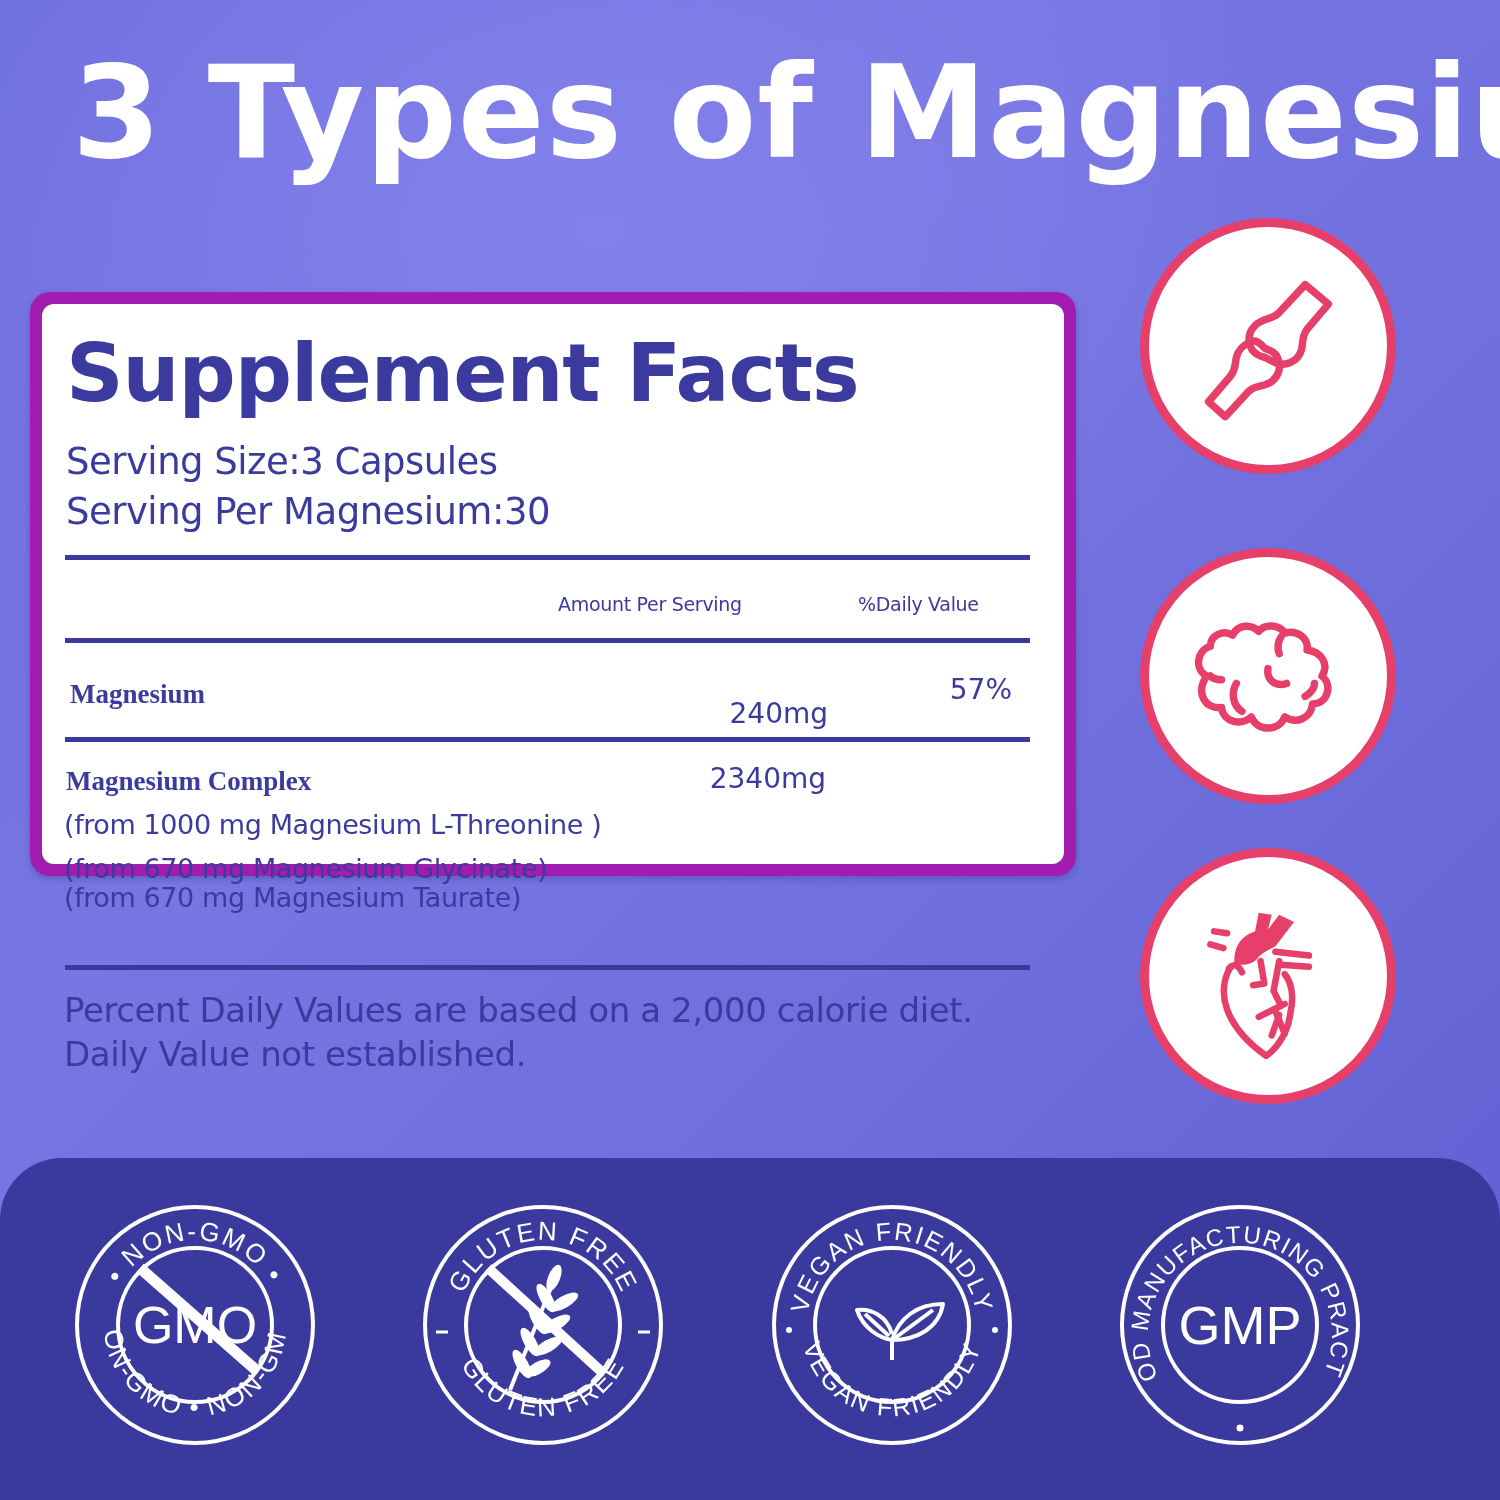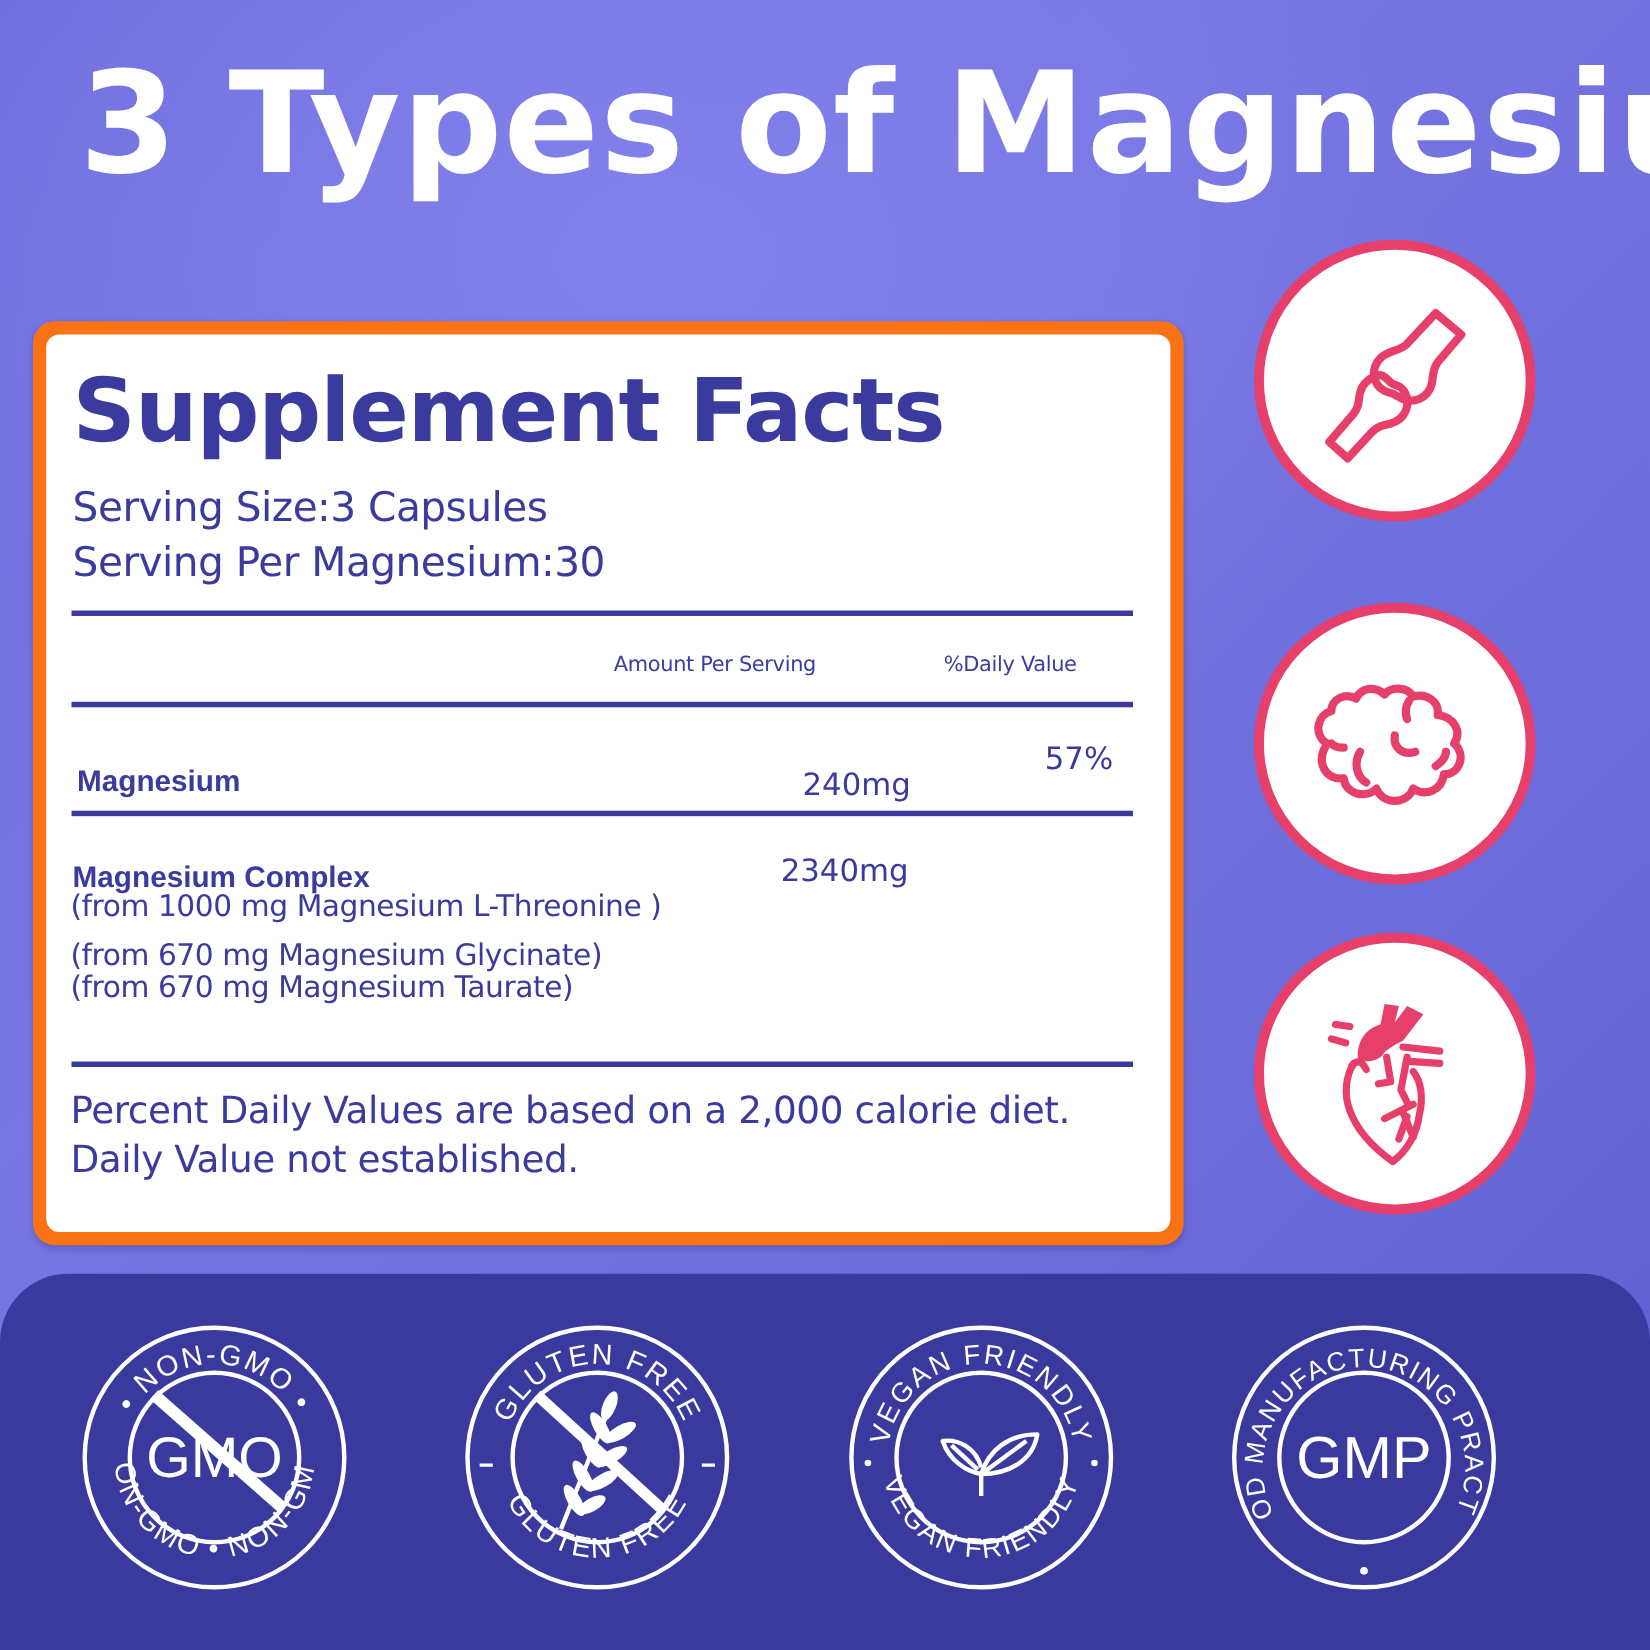--- a/index.html
+++ b/index.html
@@ -10,22 +10,22 @@
       radial-gradient(ellipse 700px 520px at 600px 230px, #8382ec 0%, rgba(131,130,236,0) 100%),
       linear-gradient(135deg, #6f70df 0%, #7776e3 35%, #6e6edd 65%, #5f5dd0 100%);
   }
   .title {
     position: absolute; left: 72px; top: 38px; width: 1360px;
     color: #ffffff; font-weight: bold; font-size: 128px; line-height: 150px;
     letter-spacing: 1px; white-space: nowrap;
     font-family: "DejaVu Sans", sans-serif;
   }
   .card {
-    position: absolute; left: 30px; top: 292px; width: 1046px; height: 840px;
-    background: #f97316; border-radius: 20px;
+    position: absolute; left: 30px; top: 292px; width: 1046px; height: 584px;
+    background: #a21caf; border-radius: 20px;
     box-shadow: 0 3px 6px rgba(30,30,100,0.25);
   }
   .card-inner {
     position: absolute; left: 12px; top: 12px; right: 12px; bottom: 12px;
     background: #ffffff; border-radius: 12px;
   }
   .sf-title {
     position: absolute; left: 24px; top: 22px;
     color: #3b3a9e; font-weight: bold; font-size: 80px; line-height: 96px;
     font-family: "DejaVu Sans", sans-serif; letter-spacing: -1px; white-space: nowrap;
@@ -37,22 +37,21 @@
   }
   .rule {
     position: absolute; left: 23px; width: 965px; height: 5px; background: #3a3a9e;
   }
   .hdr {
     position: absolute; color: #3b3a9e; font-size: 19px; line-height: 36px; white-space: nowrap;
     font-family: "DejaVu Sans", sans-serif; letter-spacing: -0.3px;
   }
   .row-label {
     position: absolute; color: #3b3a9e; font-weight: bold; font-size: 27px; line-height: 36px; white-space: nowrap;
-    font-family: Liberation Sans, sans-serif;
-    margin-top: 16px;
+    font-family: Liberation Serif, serif;
   }
   .row-val {
     position: absolute; color: #3b3a9e; font-size: 28px; line-height: 36px; white-space: nowrap;
     font-family: "DejaVu Sans", sans-serif; text-align: right;
   }
   .sub {
     position: absolute; left: 22px; color: #3b3a9e; font-size: 27px; line-height: 36px; white-space: nowrap;
     font-family: "DejaVu Sans", sans-serif; letter-spacing: -0.4px;
   }
   .foot {
@@ -92,21 +91,21 @@
     <div>
       <div class="row-label" style="left:28px; top:372px;">Magnesium</div>
       <div class="row-val" style="left:640px; width:146px; top:352px;margin-top:40px;">240mg</div>
       <div class="row-val" style="left:880px; width:90px; top:368px;">57%</div>
     </div>
 
     <div class="rule" style="top:433px;"></div>
 
     <div>
       <div class="row-label" style="left:24px; top:459px;">Magnesium Complex</div>
-      <div class="row-val" style="left:620px; width:164px; top:470px;">2340mg</div>
+      <div class="row-val" style="left:620px; width:164px; top:457px;">2340mg</div>
     </div>
 
     <div class="sub" style="top:503px;">(from 1000 mg Magnesium L-Threonine  )</div>
     <div class="sub" style="top:547px;">(from 670 mg Magnesium Glycinate)</div>
     <div class="sub" style="top:576px;">(from 670 mg Magnesium Taurate)</div>
 
     <div class="rule" style="top:661px;"></div>
 
     <div class="foot" style="top:684px;">Percent Daily Values are based on a 2,000 calorie diet.</div>
     <div class="foot" style="top:728px;text-align:center;">Daily Value not established.</div>

